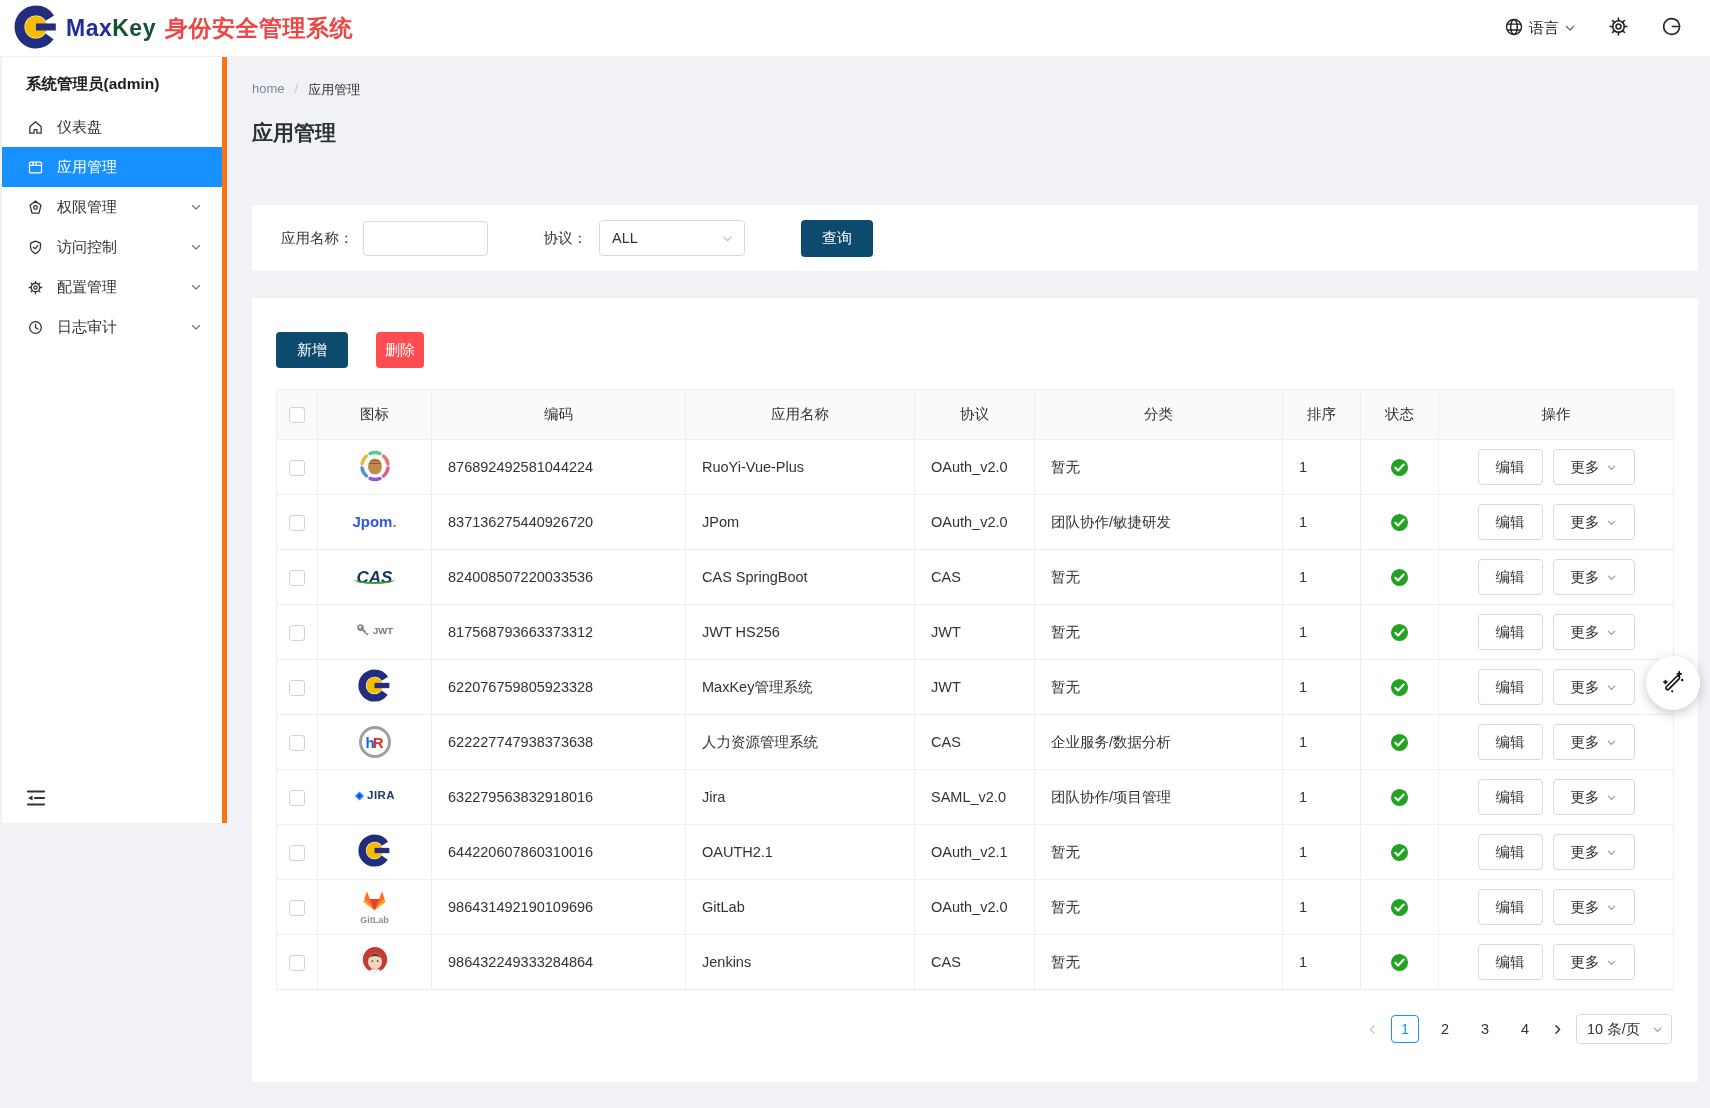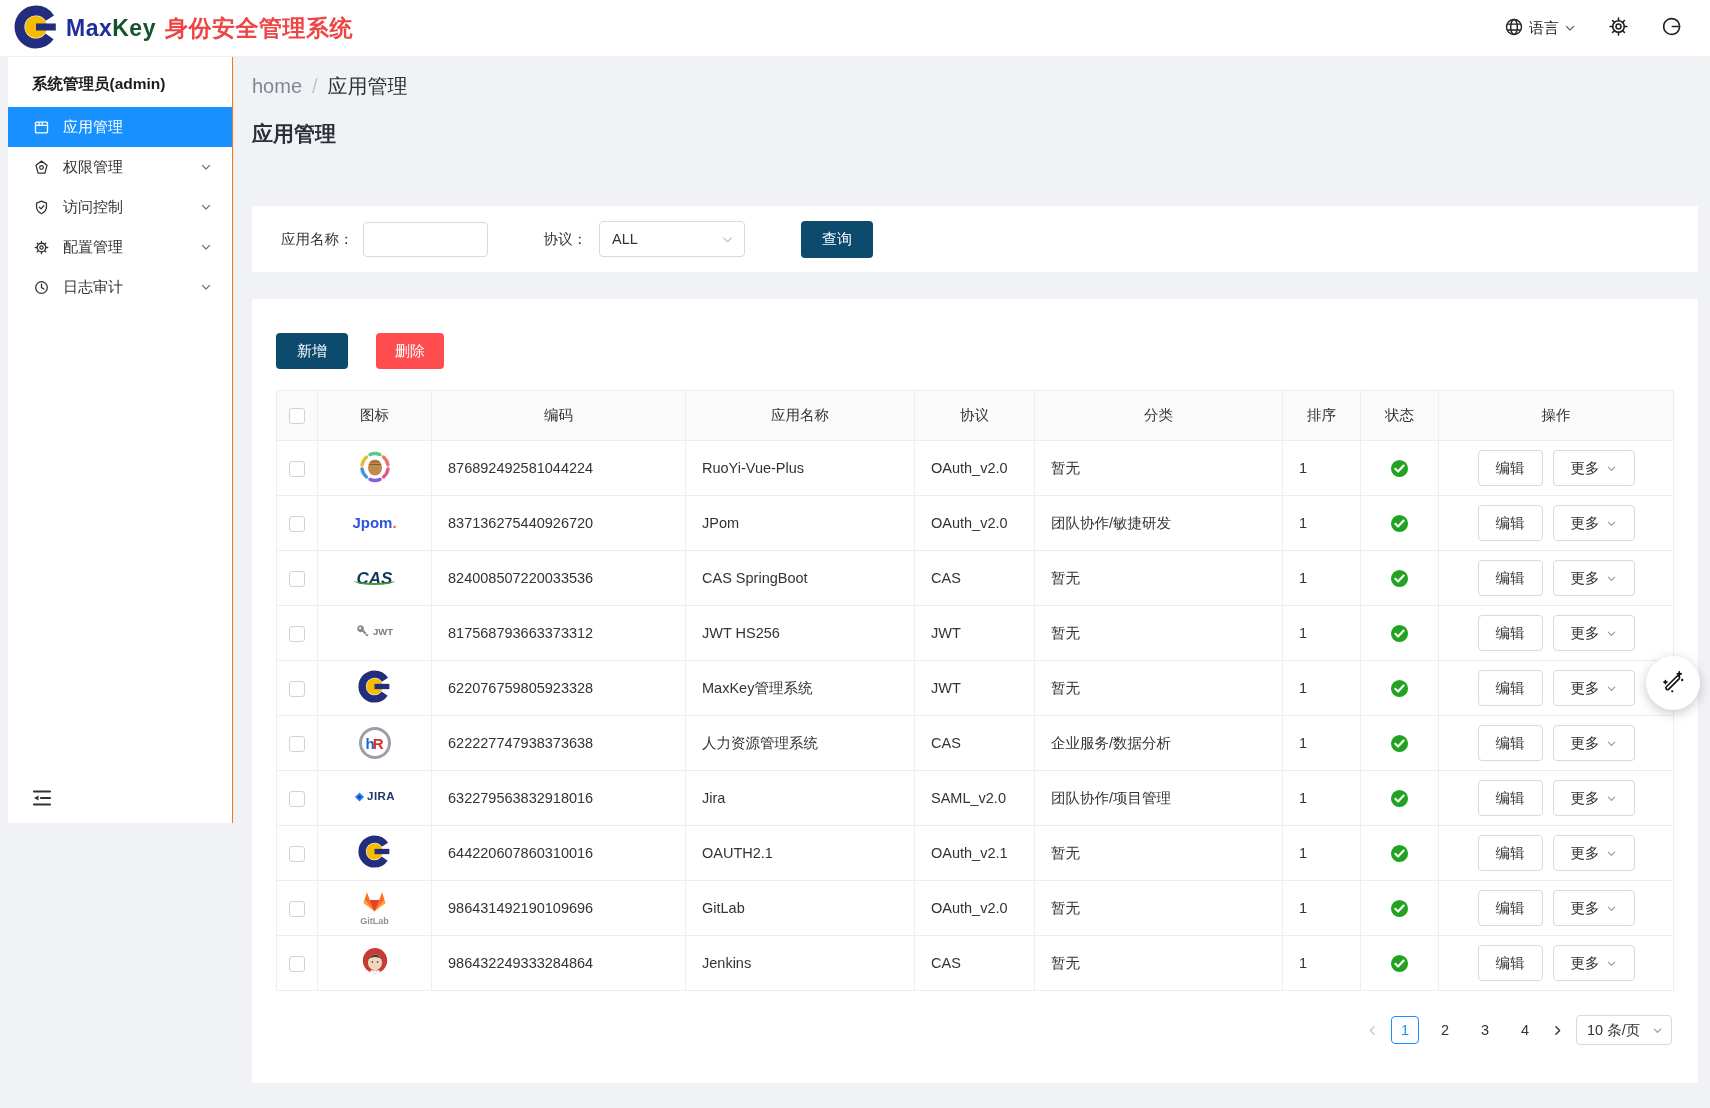--- a/index.html
+++ b/index.html
@@ -13,55 +13,55 @@
             padding:0 28px 0 14px; border-bottom:1px solid #eef0f2; z-index:9; }
   .brand { display:flex; align-items:center; gap:8px; }
   .brand-text { font-size:23px; font-weight:bold; letter-spacing:0.5px; }
   .brand-max { color:#1f2d9b; } .brand-key { color:#14532d; }
   .brand-suffix { color:#ef4444; margin-left:9px; }
   .header-actions { display:flex; align-items:center; gap:32px; }
   .lang { display:flex; align-items:center; gap:5px; font-size:15px; color:#222; cursor:pointer; }
   .icon-btn { display:flex; align-items:center; color:#222; cursor:pointer; }
 
   
-  .sidebar { position:absolute; top:57px; left:8px; width:225px; height:766px; background:#fff;
-             border-right:1px solid #f97316; z-index:8; }
+  .sidebar { position:absolute; top:57px; left:2px; width:225px; height:766px; background:#fff;
+             border-right:5px solid #f97316; z-index:8; }
   .sidebar-user { padding:17px 10px 12px 24px; font-weight:bold; font-size:15.5px; color:#1c1c1c; }
   .menu-item { height:40px; display:flex; align-items:center; padding:0 20px 0 25px;
                font-size:15px; color:#333; cursor:pointer; }
   .menu-item .mi-icon { width:17px; height:17px; margin-right:13px; display:inline-flex; align-items:center; }
   .menu-item .mi-icon svg { width:17px; height:17px; }
   .menu-item .chev { margin-left:auto; display:inline-flex; color:#777; }
   .menu-item.active { background:#1890ff; color:#fff; }
   .menu-item.active .mi-icon { color:#fff; }
   .collapse-btn { position:absolute; left:22px; bottom:10px; cursor:pointer; display:inline-flex; color:#333; }
 
   
   .main { position:absolute; top:57px; left:225px; width:1485px; height:1051px; padding:0 12px 0 27px; }
-  .breadcrumb { padding-top:16px; font-size:20px; display:flex; gap:10px; align-items:center; }
+  .breadcrumb { padding-top:24px; font-size:13px; display:flex; gap:10px; }
   .bc-home { color:#808695; cursor:pointer; }
   .bc-sep  { color:#c0c4cc; }
   .bc-cur  { color:#303133; }
   .page-title { margin-top:20px; font-size:21px; font-weight:600; color:#2b2f36; }
 
   .filter-card { margin-top:58px; height:66px; background:#fff; border-radius:2px;
                  display:flex; align-items:center; padding-left:29px; }
   .filter-card label { font-size:14.5px; color:#333; }
   .text-input { width:125px; height:35px; border:1px solid #d9d9d9; border-radius:4px; margin-left:9px;
                 font-size:14px; padding:0 8px; outline:none; background:#fff; }
   .lbl2 { margin-left:56px; }
   .select { width:146px; height:36px; border:1px solid #d9d9d9; border-radius:4px; margin-left:12px;
             display:flex; align-items:center; justify-content:space-between; padding:0 10px 0 12px;
             font-size:14.5px; color:#333; cursor:pointer; background:#fff; }
   .select .sel-chev { color:#c0c4cc; display:inline-flex; }
   .btn-primary { background:#0c4a6e; color:#fff; border:none; border-radius:4px; height:36px;
                  padding:0 21px; font-size:15px; cursor:pointer; font-family:Liberation Mono, monospace; }
   .btn-query { margin-left:56px; height:37px; }
   .btn-danger { background:#ff4d4f; color:#fff; border:none; border-radius:4px; height:36px;
-                padding:0 19px; font-size:15px; cursor:pointer; font-family:inherit; }
+                padding:0 9px; font-size:15px; cursor:pointer; font-family:inherit; }
 
   .table-card { margin-top:27px; background:#fff; border-radius:2px; height:784px;
                 padding:34px 26px 0 24px; }
   .toolbar { display:flex; gap:28px;align-items:center; }
   .apps-table { width:100%; border-collapse:collapse; margin-top:21px; table-layout:fixed; }
   .apps-table th, .apps-table td { border:1px solid #eceef2; font-size:14.5px; color:#333; }
   .apps-table thead th { height:50px; background:#fafafa; font-weight:500; text-align:center; }
   .apps-table tbody td { height:55px; }
   .c-center { text-align:center; }
   .c-text { text-align:left; padding-left:16px; }
@@ -153,20 +153,28 @@
             <path d="M21.5 12h-8.5"></path>
           </svg>
       </span>
     </div>
   </div>
 </header>
 
 <aside class="sidebar">
   <div class="sidebar-user">系统管理员(admin)</div>
   <nav class="menu">
+      <div class="menu-item">
+        <span class="mi-icon">
+          <svg viewBox="0 0 24 24" fill="none" stroke="currentColor" stroke-width="1.8" stroke-linejoin="round">
+            <path d="M4 11 L12 4 L20 11 V20 H14 v-5 h-4 v5 H4 Z"></path>
+          </svg>
+        </span>
+        <span class="mi-label">仪表盘</span>
+      </div>
       <div class="menu-item active">
         <span class="mi-icon">
           <svg viewBox="0 0 24 24" fill="none" stroke="currentColor" stroke-width="1.8" stroke-linejoin="round">
             <rect x="3.5" y="4.5" width="17" height="15" rx="1.5"></rect>
             <path d="M3.5 9h17M8.5 4.5V9M13 4.5V9"></path>
           </svg>
         </span>
         <span class="mi-label">应用管理</span>
       </div>
       <div class="menu-item">

